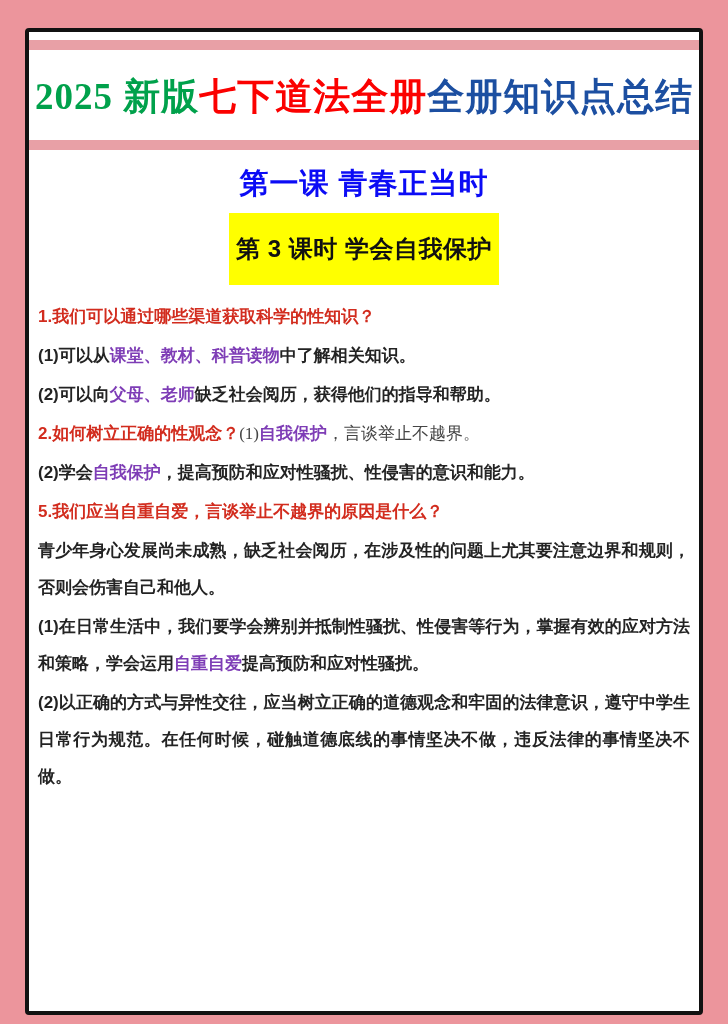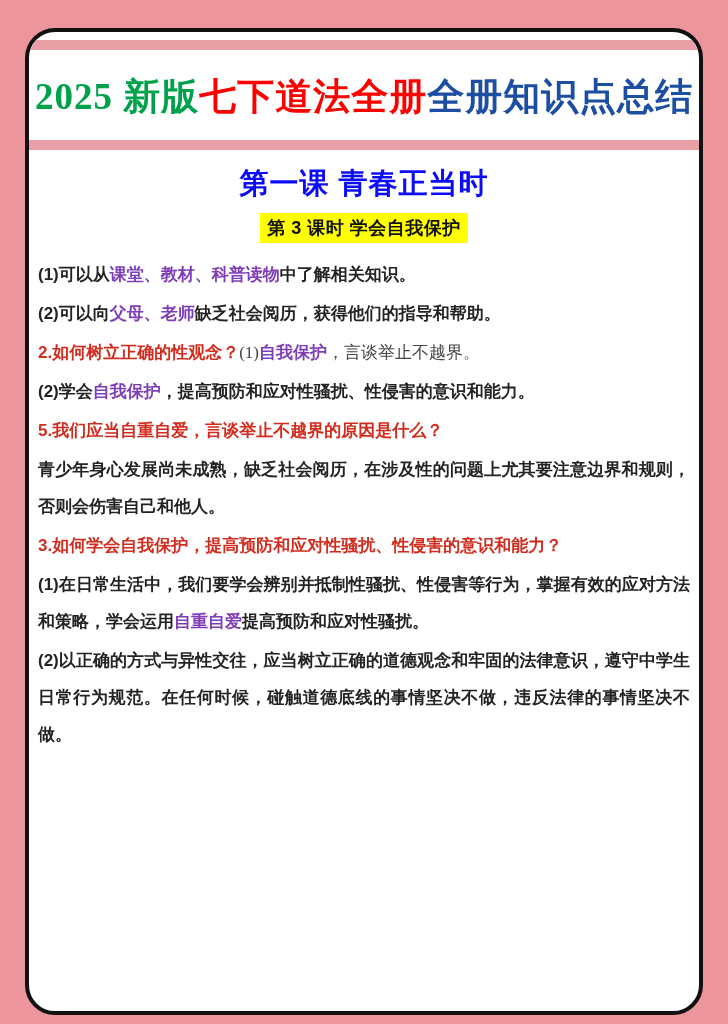--- a/index.html
+++ b/index.html
@@ -13,21 +13,21 @@
   }
   .card {
     position: absolute;
     left: 25px;
     top: 28px;
     width: 678px;
     height: 987px;
     box-sizing: border-box;
     background: var(--card-bg, #ffffff);
     border: 4px solid var(--card-border, #111111);
-    border-radius: 30px;
+    border-radius: 4px;
     overflow: hidden;
   }
   .deco-bar {
     height: 10px;
     width: 100%;
     background: var(--bar-pink, #e8a0a6);
   }
   .deco-bar.top { margin-top: 8px; }
   .deco-bar.bottom { margin-top: 20px; }
   .main-title {
@@ -49,23 +49,23 @@
     color: var(--subtitle-blue, #0b0bf5);
   }
   .badge-row {
     margin-top: 9px;
     text-align: center;
   }
   .session-badge {
     display: inline-block;
     background: var(--badge-bg, #ffff00);
     color: var(--badge-text, #111111);
-    font-size: 18px;
+    font-size: 24px;
     font-weight: bold;
-    padding: 3px 7px;
+    padding: 20px 7px;
     letter-spacing: 0.5px;
   }
   .content {
     margin-top: 13px;
     padding: 0 9px;
     font-size: 17px;
     line-height: 37px;
     text-align: justify;
   }
   .content p { margin: 0 0 2px 0; }
@@ -83,23 +83,23 @@
 
 <div class="card">
   <div class="deco-bar top"></div>
   <h1 class="main-title"><span style="color: rgb(0, 161, 75);">2025 新版</span><span style="color: rgb(251, 1, 0);">七下道法全册</span><span style="color: rgb(28, 79, 161);">全册知识点总结</span></h1>
   <div class="deco-bar bottom"></div>
   <h2 class="lesson-title">第一课  青春正当时</h2>
   <div class="badge-row">
     <span class="session-badge">第 3 课时  学会自我保护</span>
   </div>
   <div class="content">
+      <p><span class="run-question">1.我们可以通过哪些渠道获取科学的性知识？</span></p>
       <p><span class="run-body">(1)可以从</span><span class="run-keyword">课堂、教材、科普读物</span><span class="run-body">中了解相关知识。</span></p>
       <p><span class="run-body">(2)可以向</span><span class="run-keyword">父母、老师</span><span class="run-body">缺乏社会阅历，获得他们的指导和帮助。</span></p>
       <p><span class="run-question">2.如何树立正确的性观念？</span><span class="run-note">(1)</span><span class="run-keyword">自我保护</span><span class="run-note">，言谈举止不越界。</span></p>
       <p><span class="run-body">(2)学会</span><span class="run-keyword">自我保护</span><span class="run-body">，提高预防和应对性骚扰、性侵害的意识和能力。</span></p>
       <p><span class="run-question">5.我们应当自重自爱，言谈举止不越界的原因是什么？</span></p>
       <p><span class="run-body">青少年身心发展尚未成熟，缺乏社会阅历，在涉及性的问题上尤其要注意边界和规则，否则会伤害自己和他人。</span></p>
-      <p><span class="run-question">3.如何学会自我保护，提高预防和应对性骚扰、性侵害的意识和能力？</span></p>
       <p><span class="run-body">(1)在日常生活中，我们要学会辨别并抵制性骚扰、性侵害等行为，掌握有效的应对方法和策略，学会运用</span><span class="run-keyword">自重自爱</span><span class="run-body">提高预防和应对性骚扰。</span></p>
       <p><span class="run-body">(2)以正确的方式与异性交往，应当树立正确的道德观念和牢固的法律意识，遵守中学生日常行为规范。在任何时候，碰触道德底线的事情坚决不做，违反法律的事情坚决不做。</span></p>
     </div>
 </div>
 
 </body></html>

